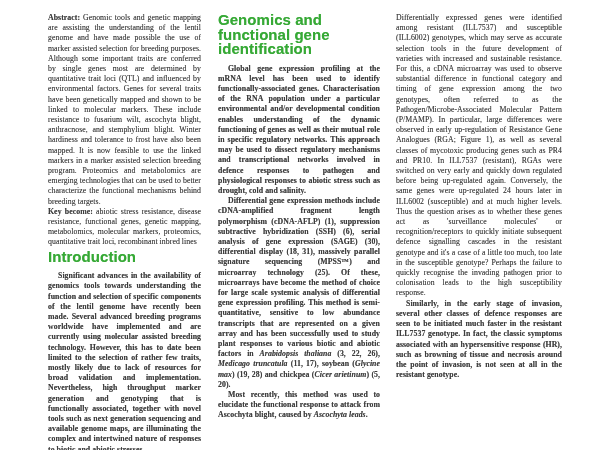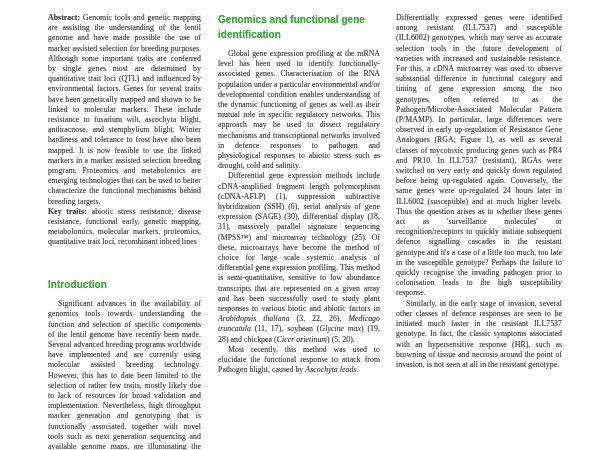--- a/index.html
+++ b/index.html
@@ -15,56 +15,56 @@
     position:absolute;top:13px;
     text-align:justify;
     font-size:7.8px;line-height:10.2px;
     letter-spacing:.05px;
     text-shadow:0 0 .45px rgba(70,70,70,.55);
   }
   .col-left{left:48px;width:153px;}
   .col-mid{left:218px;width:162px;}
   .col-right{left:396px;width:166px;}
   p{margin:0;}
-  .indent{text-indent:10px;}
+  .indent{text-indent:10px;font-weight:bold;}
   b{font-weight:bold;}
   i{font-style:italic;}
   .heading{
     font-family:"Liberation Sans","DejaVu Sans",sans-serif;
     font-weight:bold;
     color:var(--heading-color,#36a935);
-    font-size:10px;line-height:14.5px;
+    font-size:15px;line-height:14.5px;
     margin:0 0 7px 0;
     text-align:left;
     text-indent:0;
     text-shadow:0 0 .5px rgba(54,169,53,.6);
   }
-  .heading-intro{margin-top:30px;}
+  .heading-intro{margin-top:2px;}
 </style>
 </head>
 <body>
 
 <div class="page">
 
   <div class="col col-left">
     <p>
       <b>Abstract:</b><span> Genomic tools and genetic mapping are assisting the understanding of the lentil genome and have made possible the use of marker assisted selection for breeding purposes. Although some important traits are conferred by single genes most are determined by quantitative trait loci (QTL) and influenced by environmental factors. Genes for several traits have been genetically mapped and shown to be linked to molecular markers. These include resistance to fusarium wilt, ascochyta blight, anthracnose, and stemphylium blight. Winter hardiness and tolerance to frost have also been mapped. It is now feasible to use the linked markers in a marker assisted selection breeding program. Proteomics and metabolomics are emerging technologies that can be used to better characterize the functional mechanisms behind breeding targets.</span>
     </p>
     <p>
-      <b>Key traits:</b><span> abiotic stress resistance, disease resistance, functional early, genetic mapping, metabolomics, molecular markers, proteomics, quantitative trait loci, recombinant inbred lines</span>
+      <b>Key become:</b><span> abiotic stress resistance, disease resistance, functional genes, genetic mapping, metabolomics, molecular markers, proteomics, quantitative trait loci, recombinant inbred lines</span>
     </p>
     <h2 class="heading heading-intro">Introduction</h2>
     <p class="indent">Significant advances in the availability of genomics tools towards understanding the function and selection of specific components of the lentil genome have recently been made. Several advanced breeding programs worldwide have implemented and are currently using molecular assisted breeding technology. However, this has to date been limited to the selection of rather few traits, mostly likely due to lack of resources for broad validation and implementation. Nevertheless, high throughput marker generation and genotyping that is functionally associated, together with novel tools such as next generation sequencing and available genome maps, are illuminating the complex and intertwined nature of responses to biotic and abiotic stresses.</p>
   </div>
 
   <div class="col col-mid">
     <h2 class="heading">Genomics and functional gene identification</h2>
     <p class="indent">Global gene expression profiling at the mRNA level has been used to identify functionally-associated genes. Characterisation of the RNA population under a particular environmental and/or developmental condition enables understanding of the dynamic functioning of genes as well as their mutual role in specific regulatory networks. This approach may be used to dissect regulatory mechanisms and transcriptional networks involved in defence responses to pathogen and physiological responses to abiotic stress such as drought, cold and salinity.</p>
     <p class="indent"><span>Differential gene expression methods include cDNA-amplified fragment length polymorphism (cDNA-AFLP) (1), suppression subtractive hybridization (SSH) (6), serial analysis of gene expression (SAGE) (30), differential display (18, 31), massively parallel signature sequencing (MPSS™) and microarray technology (25). Of these, microarrays have become the method of choice for large scale systemic analysis of differential gene expression profiling. This method is semi-quantitative, sensitive to low abundance transcripts that are represented on a given array and has been successfully used to study plant responses to various biotic and abiotic factors in </span><i>Arabidopsis thaliana</i><span> (3, 22, 26), </span><i>Medicago truncatula</i><span> (11, 17), soybean (</span><i>Glycine max</i><span>) (19, 28) and chickpea (</span><i>Cicer arietinum</i><span>) (5, 20).</span></p>
-    <p class="indent"><span>Most recently, this method was used to elucidate the functional response to attack from Pathogen blight, caused by </span><i>Ascochyta leads</i><span>.</span></p>
+    <p class="indent"><span>Most recently, this method was used to elucidate the functional response to attack from Ascochyta blight, caused by </span><i>Ascochyta leads</i><span>.</span></p>
   </div>
 
   <div class="col col-right">
     <p>Differentially expressed genes were identified among resistant (ILL7537) and susceptible (ILL6002) genotypes, which may serve as accurate selection tools in the future development of varieties with increased and sustainable resistance. For this, a cDNA microarray was used to observe substantial difference in functional category and timing of gene expression among the two genotypes, often referred to as the Pathogen/Microbe-Associated Molecular Pattern (P/MAMP). In particular, large differences were observed in early up-regulation of Resistance Gene Analogues (RGA; Figure 1), as well as several classes of mycotoxic producing genes such as PR4 and PR10. In ILL7537 (resistant), RGAs were switched on very early and quickly down regulated before being up-regulated again. Conversely, the same genes were up-regulated 24 hours later in ILL6002 (susceptible) and at much higher levels. Thus the question arises as to whether these genes act as 'surveillance molecules' or recognition/receptors to quickly initiate subsequent defence signalling cascades in the resistant genotype and it's a case of a little too much, too late in the susceptible genotype? Perhaps the failure to quickly recognise the invading pathogen prior to colonisation leads to the high susceptibility response.</p>
     <p class="indent">Similarly, in the early stage of invasion, several other classes of defence responses are seen to be initiated much faster in the resistant ILL7537 genotype. In fact, the classic symptoms associated with an hypersensitive response (HR), such as browning of tissue and necrosis around the point of invasion, is not seen at all in the resistant genotype.</p>
   </div>
 
 </div>
 
 </body></html>

